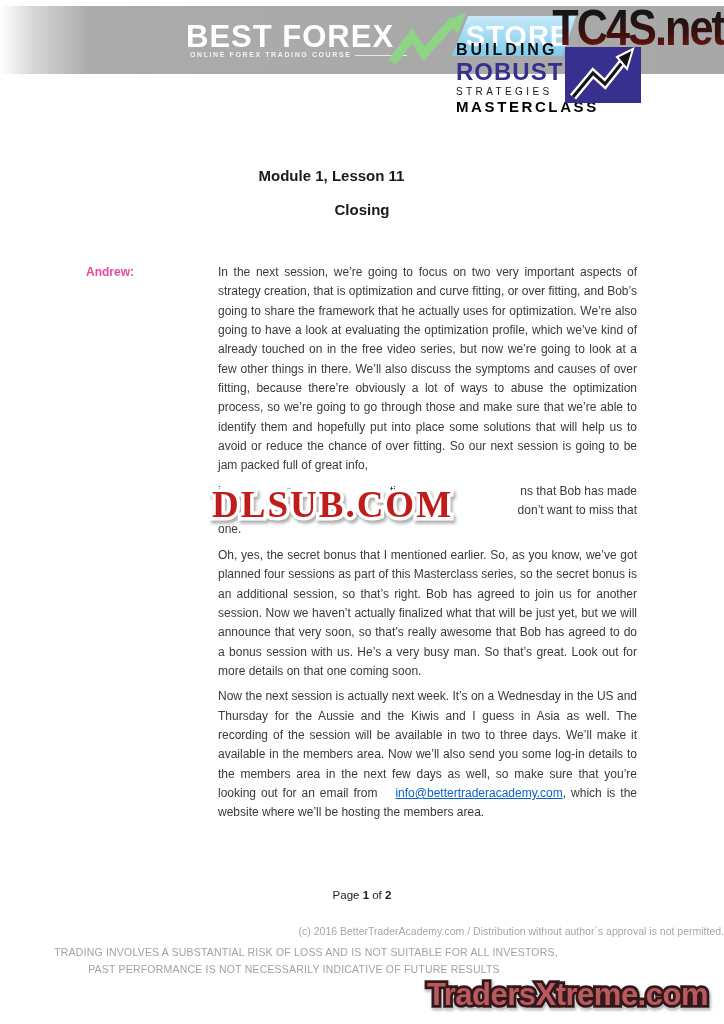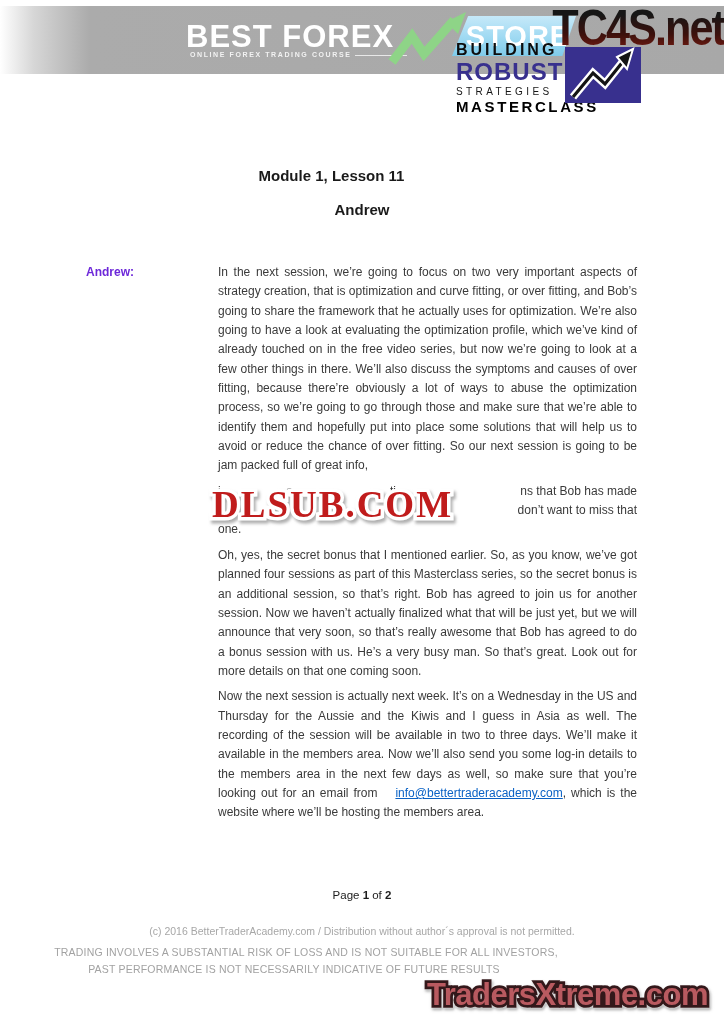--- a/index.html
+++ b/index.html
@@ -39,41 +39,41 @@
 
   
   .doc-title { position:absolute; left:0; top:167px; width:663px; text-align:center;
     font-size:15px; font-weight:bold; color:#1a1a1a; }
   .doc-subtitle { position:absolute; left:0; top:201px; width:724px; text-align:center;
     font-size:15px; font-weight:bold; color:#1a1a1a; }
 
   
   .transcript { position:absolute; left:86px; top:263px; width:551px;
     font-size:12px; line-height:19.35px; color:#3a3a3a; }
-  .speaker { position:absolute; left:0; top:0; font-weight:bold; color:#6d28d9; }
+  .speaker { position:absolute; left:0; top:0; font-weight:bold; color:#ec4899; }
   .t-body { margin-left:132px; width:419px; }
   .t-body p { text-align:justify; margin-bottom:6px; }
   .frag-block { position:relative; margin-bottom:6px; }
   .frag-line { position:relative; height:19.35px; }
   .frag-mid-a { position:absolute; left:68px; }
   .frag-mid-ti { position:absolute; left:172px; }
   .frag-right { position:absolute; right:0; }
   .email-link { color:#0a62c5; text-decoration:underline; cursor:pointer;margin-left:13px; }
 
   
   .wm-center { position:absolute; left:-10px; top:-5px; z-index:5;
     filter:drop-shadow(2px 3px 1.5px rgba(110,110,110,.55)); }
   .wm-bottom { position:absolute; right:2px; bottom:4px; z-index:6;
     filter:drop-shadow(0 0 1px #ffffff) drop-shadow(1px 2px 1px rgba(90,90,90,.5)); }
 
   
   .page-label { position:absolute; left:0; top:889px; width:724px; text-align:center;
     font-size:11.5px; color:#1c1c1c; }
   .page-label b { font-weight:bold; }
-  .copyright { position:absolute; left:0; top:925px; width:724px; text-align:center;
+  .copyright { position:absolute; left:0; top:925px; width:724px; text-align:right;
     font-size:10.5px; color:#a7a7a7; }
   .disclaimer1 { position:absolute; left:0; top:946px; width:612px; text-align:center;
     font-size:10.5px; color:#a2a2a2; letter-spacing:.2px; }
   .disclaimer2 { position:absolute; left:0; top:963px; width:588px; text-align:center;
     font-size:10.5px; color:#a2a2a2; letter-spacing:.2px; }
 </style>
 </head>
 <body>
 
 <div class="page">
@@ -102,21 +102,21 @@
         <polygon points="52,10 68,2 62,22" fill="#141414" stroke="#ffffff" stroke-width="2"></polygon>
       </svg>
     </div>
     <div class="mc-building">BUILDING</div>
     <div class="mc-robust">ROBUST</div>
     <div class="mc-strategies">STRATEGIES</div>
     <div class="mc-masterclass">MASTERCLASS</div>
   </div>
 
   <div class="doc-title">Module 1, Lesson 11</div>
-  <div class="doc-subtitle">Andrew</div>
+  <div class="doc-subtitle">Closing</div>
 
   <div class="transcript">
     <span class="speaker">Andrew:</span>
     <div class="t-body">
       <p>In the next session, we’re going to focus on two very important aspects of strategy creation, that is optimization and curve fitting, or over fitting, and Bob’s going to share the framework that he actually uses for optimization. We’re also going to have a look at evaluating the optimization profile, which we’ve kind of already touched on in the free video series, but now we’re going to look at a few other things in there. We’ll also discuss the symptoms and causes of over fitting, because there’re obviously a lot of ways to abuse the optimization process, so we’re going to go through those and make sure that we’re able to identify them and hopefully put into place some solutions that will help us to avoid or reduce the chance of over fitting. So our next session is going to be jam packed full of great info,</p>
 
       <div class="frag-block">
         <div class="frag-line">
           <span>i</span>
           <span class="frag-mid-a">a</span>

